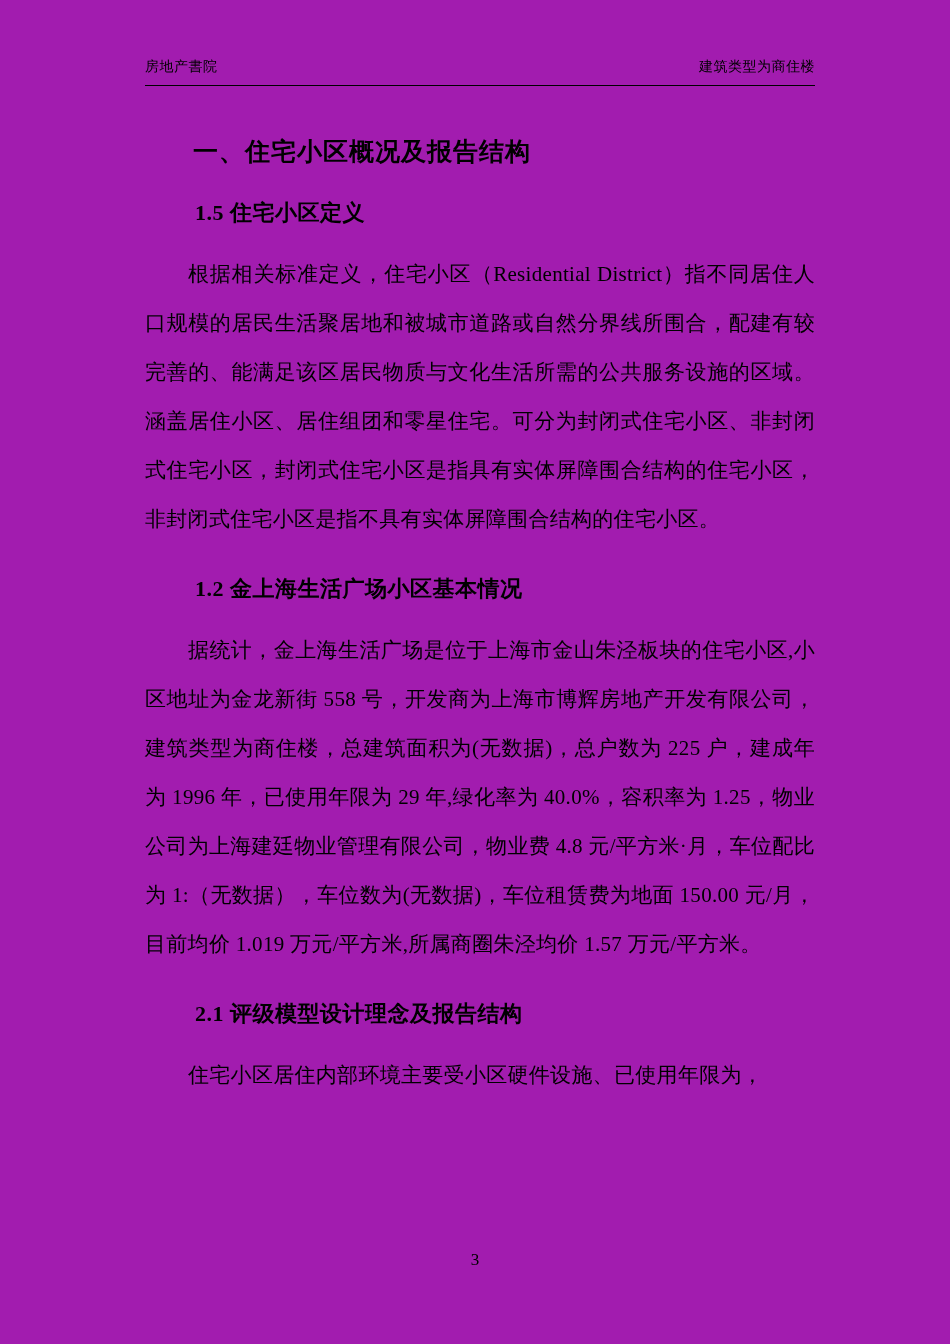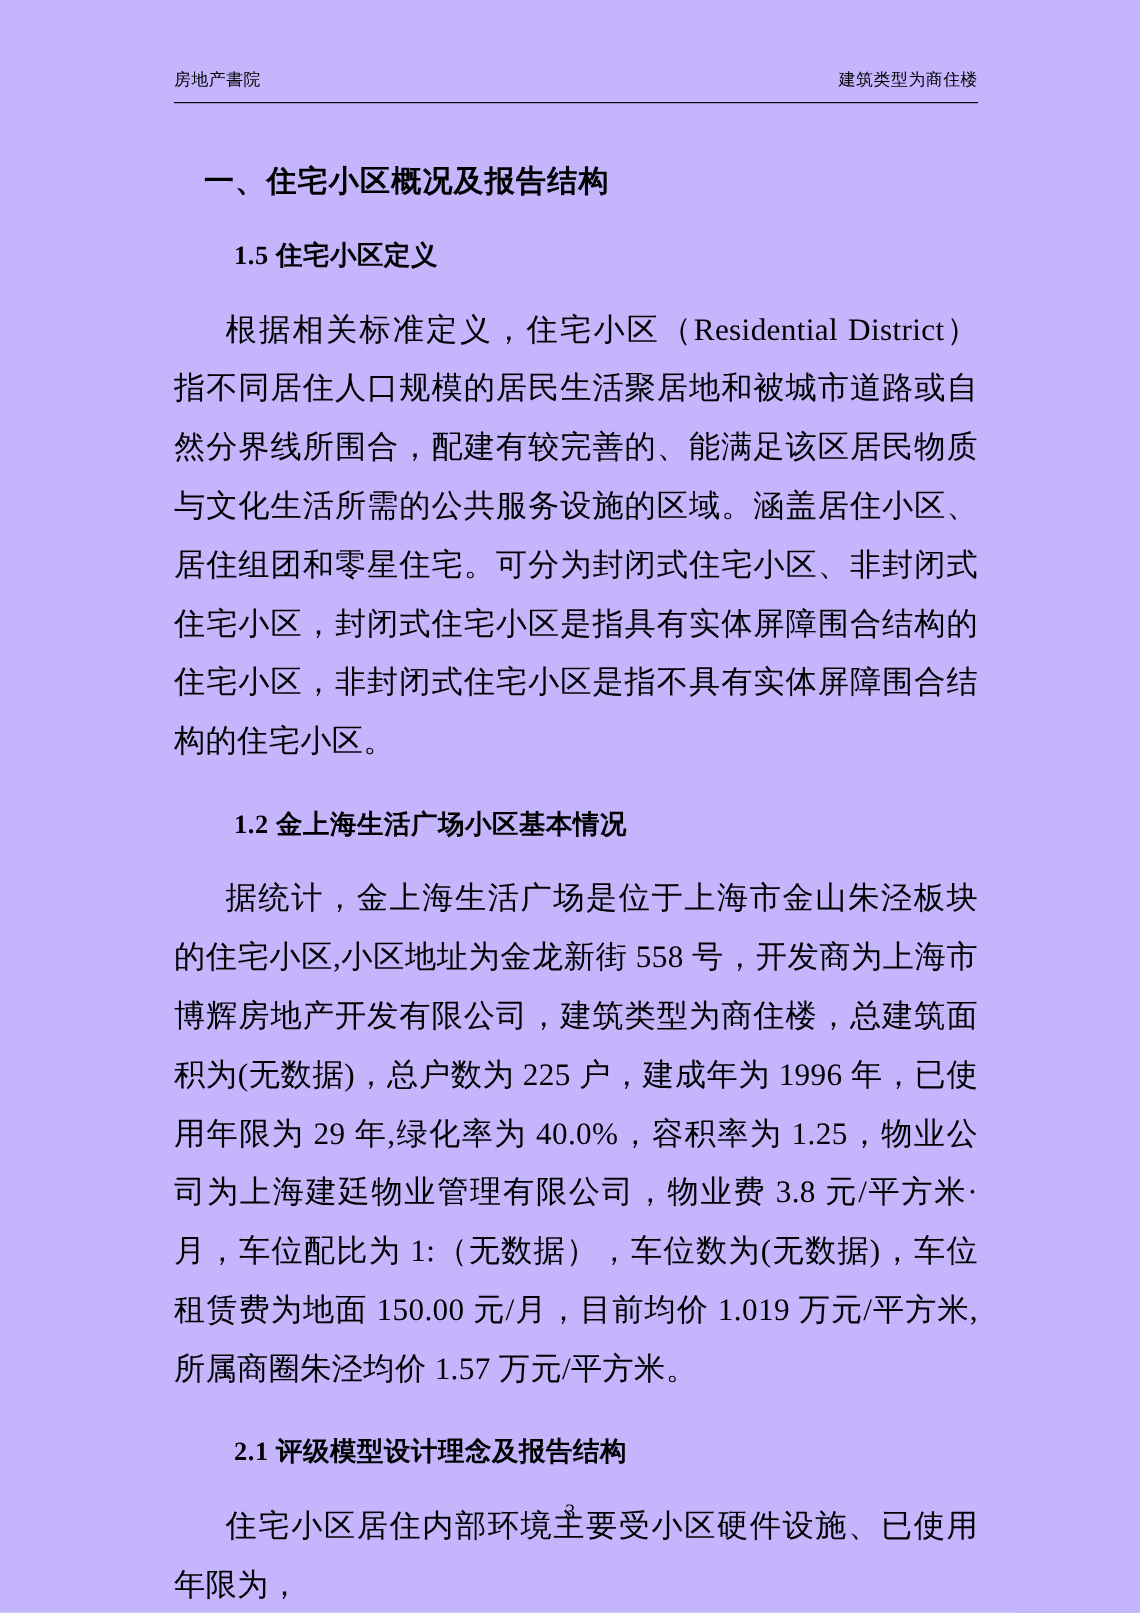--- a/index.html
+++ b/index.html
@@ -5,55 +5,55 @@
   html, body {
     margin: 0;
     padding: 0;
     background: #e8e8e8;
   }
   .page {
     position: relative;
     width: 950px;
     height: 1344px;
     margin: 0 auto;
-    background: #c4b5fd;
+    background: #a21caf;
     box-sizing: border-box;
     padding: 58px 135px 0 145px;
     font-family: "Liberation Serif", "DejaVu Serif", serif;
     color: #000000;
     overflow: hidden;
   }
   .page-header {
     display: flex;
     justify-content: space-between;
     align-items: flex-end;
     font-family: "Liberation Sans", "DejaVu Sans", sans-serif;
     font-size: 14px;
     letter-spacing: 0.5px;
     padding-bottom: 9px;
     border-bottom: 1.5px solid #000000;
   }
   .doc-h1 {
-    margin: 50px 0 0 25px;
+    margin: 50px 0 0 48px;
     font-size: 25px;
     font-weight: bold;
     line-height: 32px;
     letter-spacing: 1px;
   }
   .doc-h2 {
     margin: 30px 0 0 50px;
     font-size: 22px;
     font-weight: bold;
     line-height: 30px;
     letter-spacing: 0.5px;
   }
   .doc-h2.gap { }
   .doc-p {
     margin: 22px 0 0 0;
-    font-size: 26px;
+    font-size: 21px;
     line-height: 49px;
     text-align: justify;
     text-indent: 43px;
     letter-spacing: 0.3px;
   }
   .page-footer {
     position: absolute;
     left: 0;
     right: 0;
     bottom: 74px;
@@ -75,21 +75,21 @@
   <main>
 
     <h1 class="doc-h1">一、住宅小区概况及报告结构</h1>
 
     <h2 class="doc-h2">1.5 住宅小区定义</h2>
 
     <p class="doc-p">根据相关标准定义，住宅小区（Residential District）指不同居住人口规模的居民生活聚居地和被城市道路或自然分界线所围合，配建有较完善的、能满足该区居民物质与文化生活所需的公共服务设施的区域。涵盖居住小区、居住组团和零星住宅。可分为封闭式住宅小区、非封闭式住宅小区，封闭式住宅小区是指具有实体屏障围合结构的住宅小区，非封闭式住宅小区是指不具有实体屏障围合结构的住宅小区。</p>
 
     <h2 class="doc-h2 gap">1.2 金上海生活广场小区基本情况</h2>
 
-    <p class="doc-p">据统计，金上海生活广场是位于上海市金山朱泾板块的住宅小区,小区地址为金龙新街 558 号，开发商为上海市博辉房地产开发有限公司，建筑类型为商住楼，总建筑面积为(无数据)，总户数为 225 户，建成年为 1996 年，已使用年限为 29 年,绿化率为 40.0%，容积率为 1.25，物业公司为上海建廷物业管理有限公司，物业费 3.8 元/平方米·月，车位配比为 1:（无数据），车位数为(无数据)，车位租赁费为地面 150.00 元/月，目前均价 1.019 万元/平方米,所属商圈朱泾均价 1.57 万元/平方米。</p>
+    <p class="doc-p">据统计，金上海生活广场是位于上海市金山朱泾板块的住宅小区,小区地址为金龙新街 558 号，开发商为上海市博辉房地产开发有限公司，建筑类型为商住楼，总建筑面积为(无数据)，总户数为 225 户，建成年为 1996 年，已使用年限为 29 年,绿化率为 40.0%，容积率为 1.25，物业公司为上海建廷物业管理有限公司，物业费 4.8 元/平方米·月，车位配比为 1:（无数据），车位数为(无数据)，车位租赁费为地面 150.00 元/月，目前均价 1.019 万元/平方米,所属商圈朱泾均价 1.57 万元/平方米。</p>
 
     <h2 class="doc-h2 gap">2.1 评级模型设计理念及报告结构</h2>
 
     <p class="doc-p">住宅小区居住内部环境主要受小区硬件设施、已使用年限为，</p>
 
   </main>
 
   <footer class="page-footer">
     <span>3</span>
   </footer>

